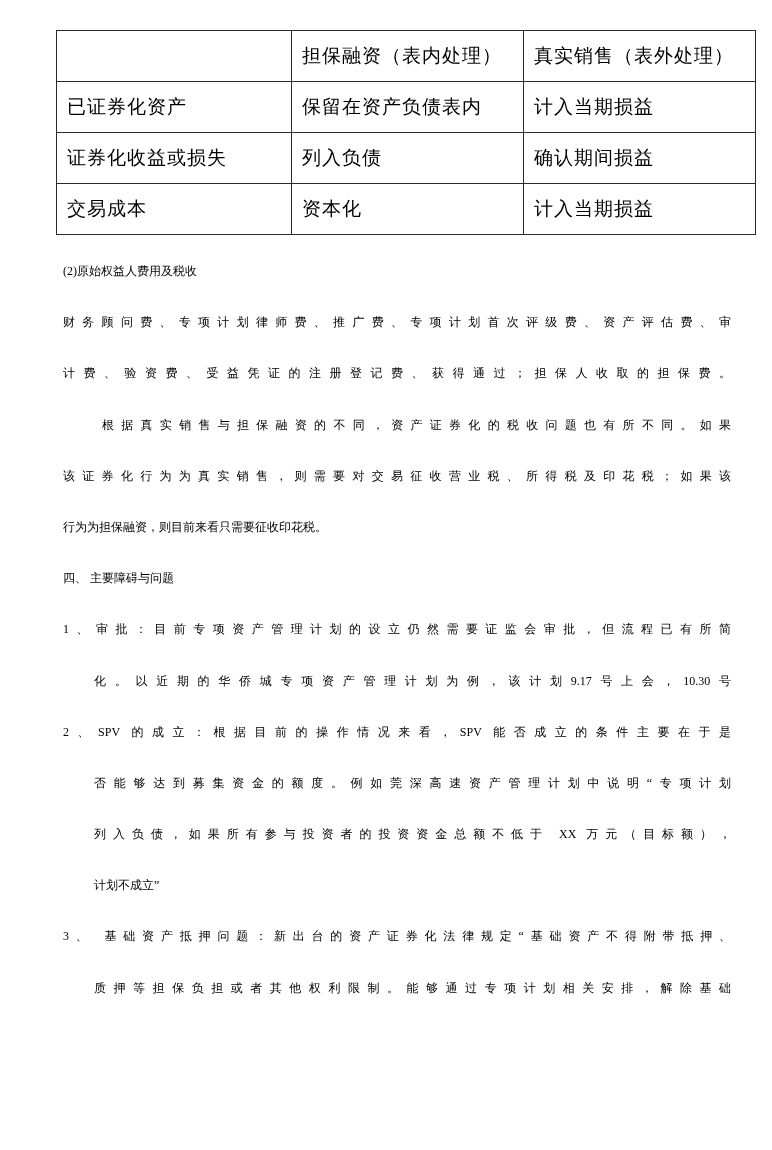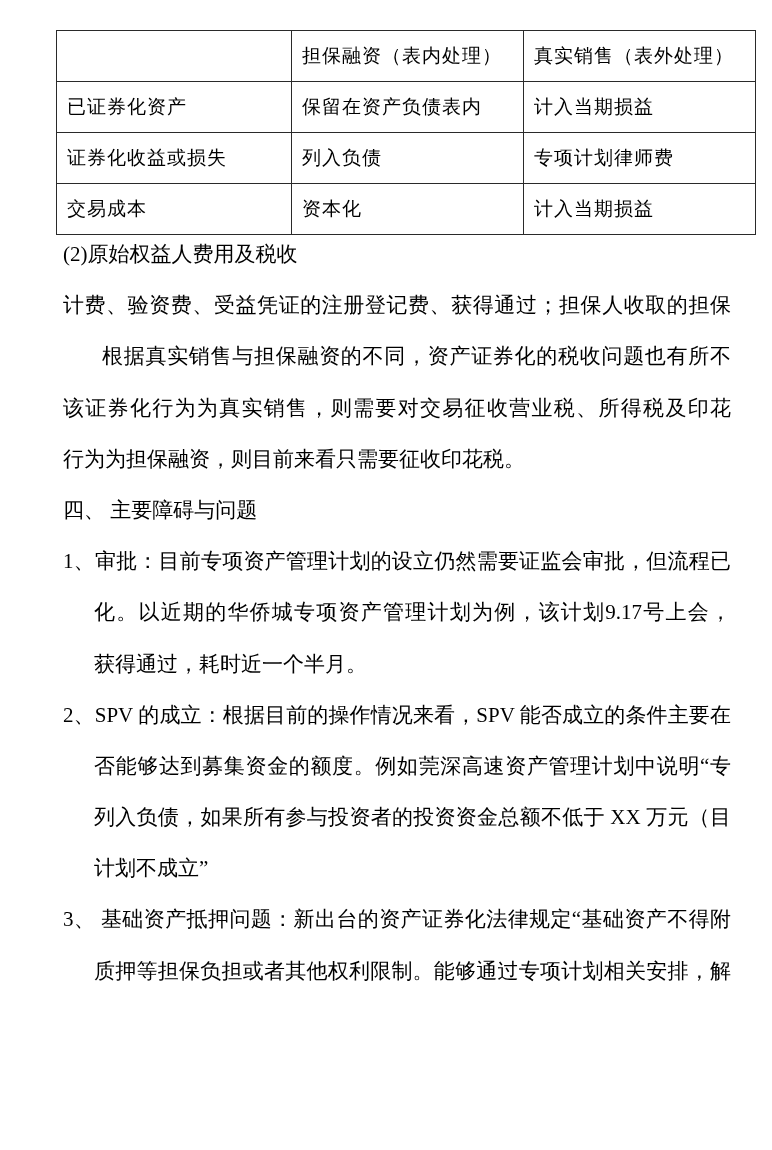--- a/index.html
+++ b/index.html
@@ -28,23 +28,23 @@
     font-size: 19px;
     letter-spacing: 1px;
     vertical-align: middle;
     white-space: nowrap;
     overflow: hidden;
   }
   
   .content {
     position: absolute;
     left: 47px;
-    top: 213px;
+    top: 230px;
     width: 684px;
-    font-size: 21px;
+    font-size: 12px;
   }
   .line {
     height: 51.2px;
     line-height: 51.2px;
     overflow: hidden;
   }
   .line.fill {
     text-align: justify;
     text-align-last: justify;
   }
@@ -70,40 +70,40 @@
         <td>真实销售（表外处理）</td>
       </tr>
       <tr>
         <td>已证券化资产</td>
         <td>保留在资产负债表内</td>
         <td>计入当期损益</td>
       </tr>
       <tr>
         <td>证券化收益或损失</td>
         <td>列入负债</td>
-        <td>专项计划律师费</td>
+        <td>确认期间损益</td>
       </tr>
       <tr>
         <td>交易成本</td>
         <td>资本化</td>
         <td>计入当期损益</td>
       </tr>
     </tbody>
   </table>
 
   <div class="content">
     <div class="line">(2)原始权益人费用及税收</div>
+    <div class="line fill">财务顾问费、专项计划律师费、推广费、专项计划首次评级费、资产评估费、审</div>
     <div class="line fill">计费、验资费、受益凭证的注册登记费、获得通过；担保人收取的担保费。</div>
     <div class="line indent fill">根据真实销售与担保融资的不同，资产证券化的税收问题也有所不同。如果</div>
     <div class="line fill">该证券化行为为真实销售，则需要对交易征收营业税、所得税及印花税；如果该</div>
     <div class="line">行为为担保融资，则目前来看只需要征收印花税。</div>
     <div class="line heading">四、 主要障碍与问题</div>
     <div class="line fill">1、审批：目前专项资产管理计划的设立仍然需要证监会审批，但流程已有所简</div>
     <div class="line li-cont fill">化。以近期的华侨城专项资产管理计划为例，该计划9.17号上会，10.30号</div>
-    <div class="line li-cont">获得通过，耗时近一个半月。</div>
     <div class="line fill">2、SPV 的成立：根据目前的操作情况来看，SPV 能否成立的条件主要在于是</div>
     <div class="line li-cont fill">否能够达到募集资金的额度。例如莞深高速资产管理计划中说明“专项计划</div>
     <div class="line li-cont fill">列入负债，如果所有参与投资者的投资资金总额不低于 XX 万元（目标额），</div>
     <div class="line li-cont">计划不成立”</div>
     <div class="line fill">3、 基础资产抵押问题：新出台的资产证券化法律规定“基础资产不得附带抵押、</div>
     <div class="line li-cont fill">质押等担保负担或者其他权利限制。能够通过专项计划相关安排，解除基础</div>
   </div>
 
 </div>
 

